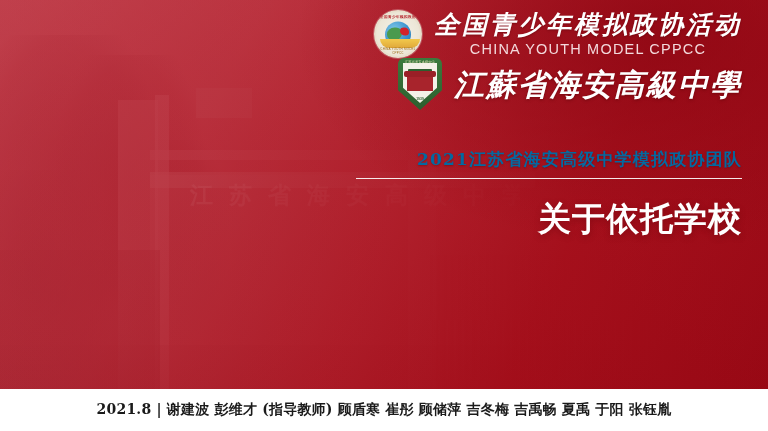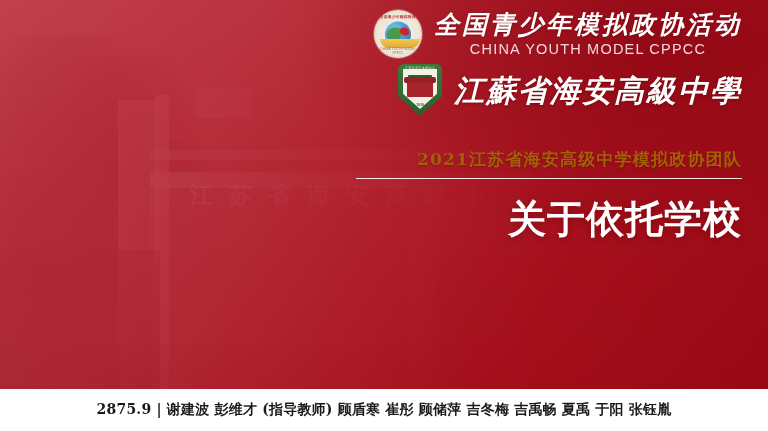--- a/index.html
+++ b/index.html
@@ -200,37 +200,37 @@
     font-size:11px; color:#f0d3d6; letter-spacing:1.15px;
     margin-top:3px; white-space:nowrap;
   }
 
   
   .subtitle-block {
     position:absolute; right:26px; top:148px; text-align:right;
   }
   .subtitle {
     font-family:"DejaVu Serif", serif;
-    font-size:17px; font-weight:bold; color:#a16207;
+    font-size:17px; font-weight:bold; color:#0369a1;
     letter-spacing:1.2px; white-space:nowrap;
     text-shadow:0 1px 2px rgba(90,0,8,.4);
   }
   .rule {
     width:386px; height:1.2px; background:rgba(255,255,255,.9);
     margin-top:7px; margin-left:auto;
   }
 
   
   .main-title {
     position:absolute; right:26px; top:196px; text-align:right;
   }
   .main-title .line {
     font-family:"DejaVu Serif", serif;
     font-weight:bold;
-    font-size:38px;
+    font-size:33px;
     line-height:46px;
     letter-spacing:1px;
     color:#ffffff;
     white-space:nowrap;
     text-shadow:0 2px 6px rgba(90,0,10,.40);
   }
 
   
   .credits {
     position:absolute; left:0; bottom:0; width:768px; height:42px;
@@ -283,21 +283,21 @@
         </div>
         <div class="ribbon"></div>
         <div class="arc-bot">CHINA YOUTH MODEL CPPCC</div>
       </div>
       <div class="logo-text-cppcc">
         <div class="cn-title-cppcc">全国青少年模拟政协活动</div>
         <div class="en-title-cppcc">CHINA YOUTH MODEL CPPCC</div>
       </div>
     </div>
 
-    <div class="logo-row" style="margin-top:6px;">
+    <div class="logo-row" style="margin-top:0;">
       <div class="emblem-school">
         <div class="shield"></div>
         <div class="shield-inner"></div>
         <div class="shield-top-text">江苏省海安高级中学</div>
         <div class="shield-bar"></div>
         <div class="shield-bld"></div>
         <div class="shield-year">1939</div>
       </div>
       <div class="logo-text-school">
         <div class="cn-title-school">江蘇省海安高級中學</div>
@@ -309,16 +309,16 @@
   <div class="subtitle-block">
     <div class="subtitle">2021江苏省海安高级中学模拟政协团队</div>
     <div class="rule"></div>
   </div>
 
   <div class="main-title">
     <div class="line">关于依托学校</div>
   </div>
 
   <div class="credits">
-    <div class="credits-text">2875.9 | 谢建波 彭维才 (指导教师) 顾盾寒 崔彤 顾储萍 吉冬梅 吉禹畅 夏禹 于阳 张钰胤</div>
+    <div class="credits-text">2021.8 | 谢建波 彭维才 (指导教师) 顾盾寒 崔彤 顾储萍 吉冬梅 吉禹畅 夏禹 于阳 张钰胤</div>
   </div>
 
 </div>
 
 </body></html>

